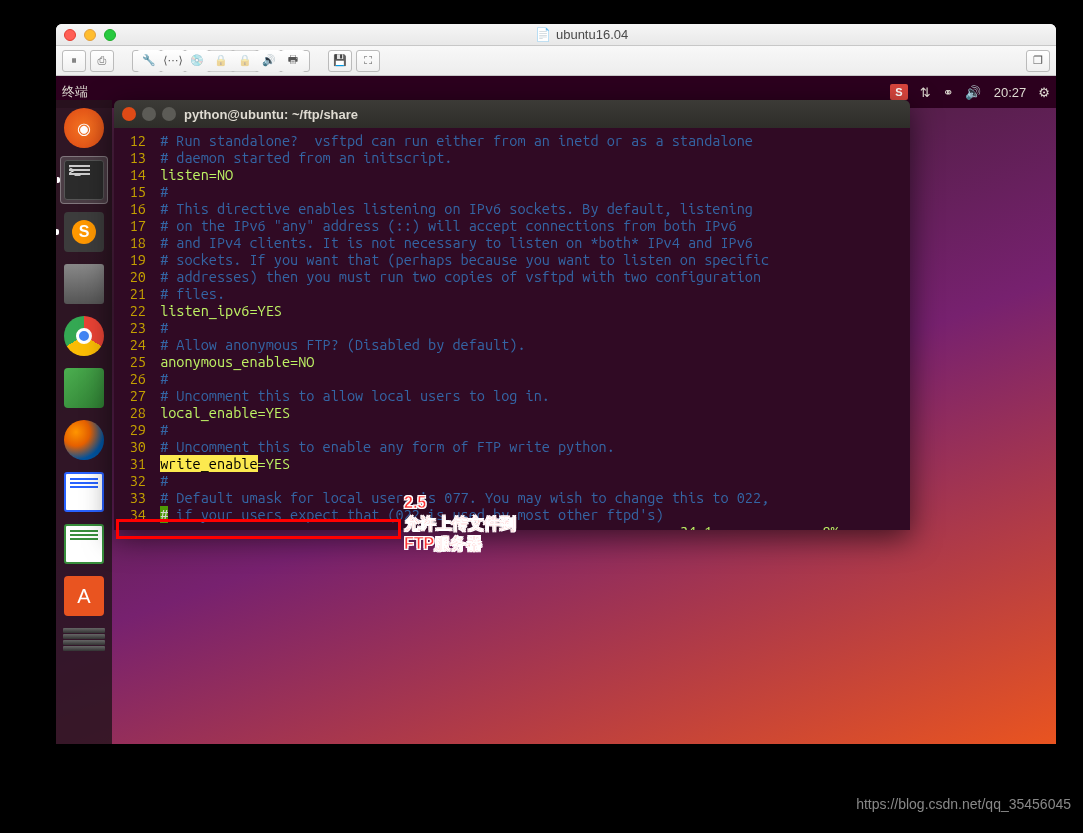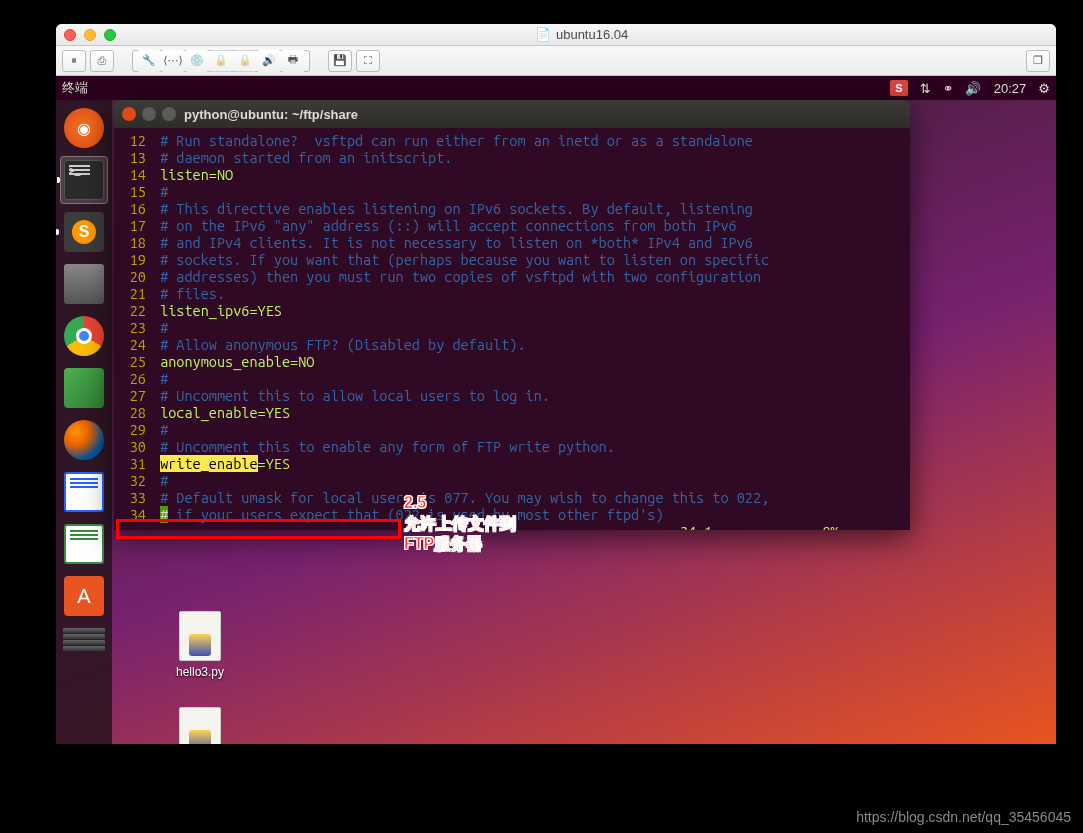--- a/index.html
+++ b/index.html
@@ -10,21 +10,21 @@
   .traffic span { width: 12px; height: 12px; border-radius: 50%; display:inline-block; }
   .tl-close { background: #ff5f56; border:1px solid #e33e32;}
   .tl-min { background: #ffbd2e; border:1px solid #e09e3e;}
   .tl-max { background: #27c93f; border:1px solid #1dad2b;}
   .mac-title { flex:1; text-align:center; color:#4a4a4a; font-size:13px; display:flex; align-items:center; justify-content:center; gap:4px;}
   .vm-toolbar { height: 30px; background: linear-gradient(#f8f8f8,#ededed); border-bottom:1px solid #c7c7c7; display:flex; align-items:center; padding:0 6px; gap:4px; }
   .tb-btn { width:24px; height:22px; border:1px solid #bbb; border-radius:3px; background: linear-gradient(#fff,#f0f0f0); display:flex; align-items:center; justify-content:center; font-size:11px; color:#555; }
   .tb-group { border:1px solid #bbb; border-radius:3px; background:linear-gradient(#fff,#f0f0f0); height:22px; display:flex; align-items:center; padding:0 4px;}
   .tb-spacer { width:10px; }
   .ubuntu-desktop { position:relative; height: calc(100% - 52px); background: linear-gradient(160deg, #5e2750 0%, #4a1e3d 25%, #77216f 55%, #e95420 100%); overflow:hidden;}
-  .top-panel { height: 24px; background: #2c001e; display:flex; align-items:center; color:#dfdbd2; font-size:13px; padding:8px 6px; }
+  .top-panel { height: 24px; background: #2c001e; display:flex; align-items:center; color:#dfdbd2; font-size:13px; padding:16px 6px; }
   .top-panel .left { flex:0 0 auto; }
   .top-panel .right { margin-left:auto; display:flex; align-items:center; gap:12px;}
   .sogou { background:#d9463e; color:#fff; width:18px; height:16px; border-radius:2px; display:flex; align-items:center; justify-content:center; font-size:11px; font-weight:bold;}
   .launcher { position:absolute; top:24px; left:0; width:56px; bottom:0; background: rgba(40,20,30,0.85); display:flex; flex-direction:column; align-items:center; padding-top:4px; gap:4px;}
   .launcher-item { width:48px; height:48px; border-radius:4px; display:flex; align-items:center; justify-content:center; position:relative; }
   .launcher-item.active { background: rgba(120,120,120,0.4); border:1px solid rgba(255,255,255,0.3);}
   .launcher-item.pip::before { content:''; position:absolute; left:-4px; top:50%; transform:translateY(-50%); width:3px; height:6px; background:#fff; border-radius:0 2px 2px 0;}
   .li-ubuntu { background: radial-gradient(circle,#f47421,#dd4814); border-radius:50%; width:40px;height:40px; display:flex;align-items:center;justify-content:center;color:#fff;}
   .li-term { background:#2b2b2b; width:40px;height:40px;border-radius:3px; border:1px solid #555; display:flex; padding:4px; flex-direction:column; gap:2px;}
   .li-term span { height:2px; background:#ccc; width:70%;}
@@ -55,21 +55,21 @@
   .term-btns span { width:14px;height:14px;border-radius:50%;display:inline-block;}
   .tb-close{background:#df4a16;} .tb-min{background:#5c5b56;} .tb-max{background:#5c5b56;}
   .term-body { font-family: 'Ubuntu Mono','Courier New',monospace; font-size:14.5px; line-height:17px; padding:4px 6px; white-space:pre; color:#d3d7cf;}
   .ln { display:inline-block; width:26px; text-align:right; color:#c4a000; margin-right:6px;}
   .cm { color:#3465a4;margin-top:48px;}
   .tx { color:#bef264;}
   .hl { background:#fce94f; color:#000;}
   .cur { background:#4e9a06; color:#d3d7cf;}
   .annotation-box { position:absolute; border:3px solid #ff0000; pointer-events:none;}
   .annotation-text { position:absolute; color:#ff3333; font-weight:bold; font-size:16px; -webkit-text-stroke: 0.5px #fff; text-shadow: 1px 1px 0 #fff, -1px -1px 0 #fff, 1px -1px 0 #fff, -1px 1px 0 #fff;}
-  .watermark { position:absolute; bottom:8px; right:12px; color:#888; font-size:14px; font-family:sans-serif;}
+  .watermark { position:absolute; bottom:21px; right:12px; color:#888; font-size:14px; font-family:sans-serif;}
   .tb-right { margin-left:auto;}
 </style>
 </head>
 <body>
 
 <div class="vm-window">
   <div class="mac-titlebar">
     <div class="traffic">
       <span class="tl-close"></span>
       <span class="tl-min"></span>
@@ -164,30 +164,20 @@
       <div class="launcher-item" style="height:40px">
           <div class="li-stack">
             <span></span>
             <span></span>
             <span></span>
             <span></span>
           </div>
         </div>
     </div>
 
-    <div class="desktop-icons">
-      <div class="di">
-          <div class="di-ico"></div>
-          <span>hello3.py</span>
-        </div>
-      <div class="di">
-          <div class="di-ico"></div>
-        </div>
-
-    </div>
 
     <div class="terminal-window">
       <div class="term-title">
         <div class="term-btns">
           <span class="tb-close"></span>
           <span class="tb-min"></span>
           <span class="tb-max"></span>
         </div>
         <span>python@ubuntu: ~/ftp/share</span>
       </div>

